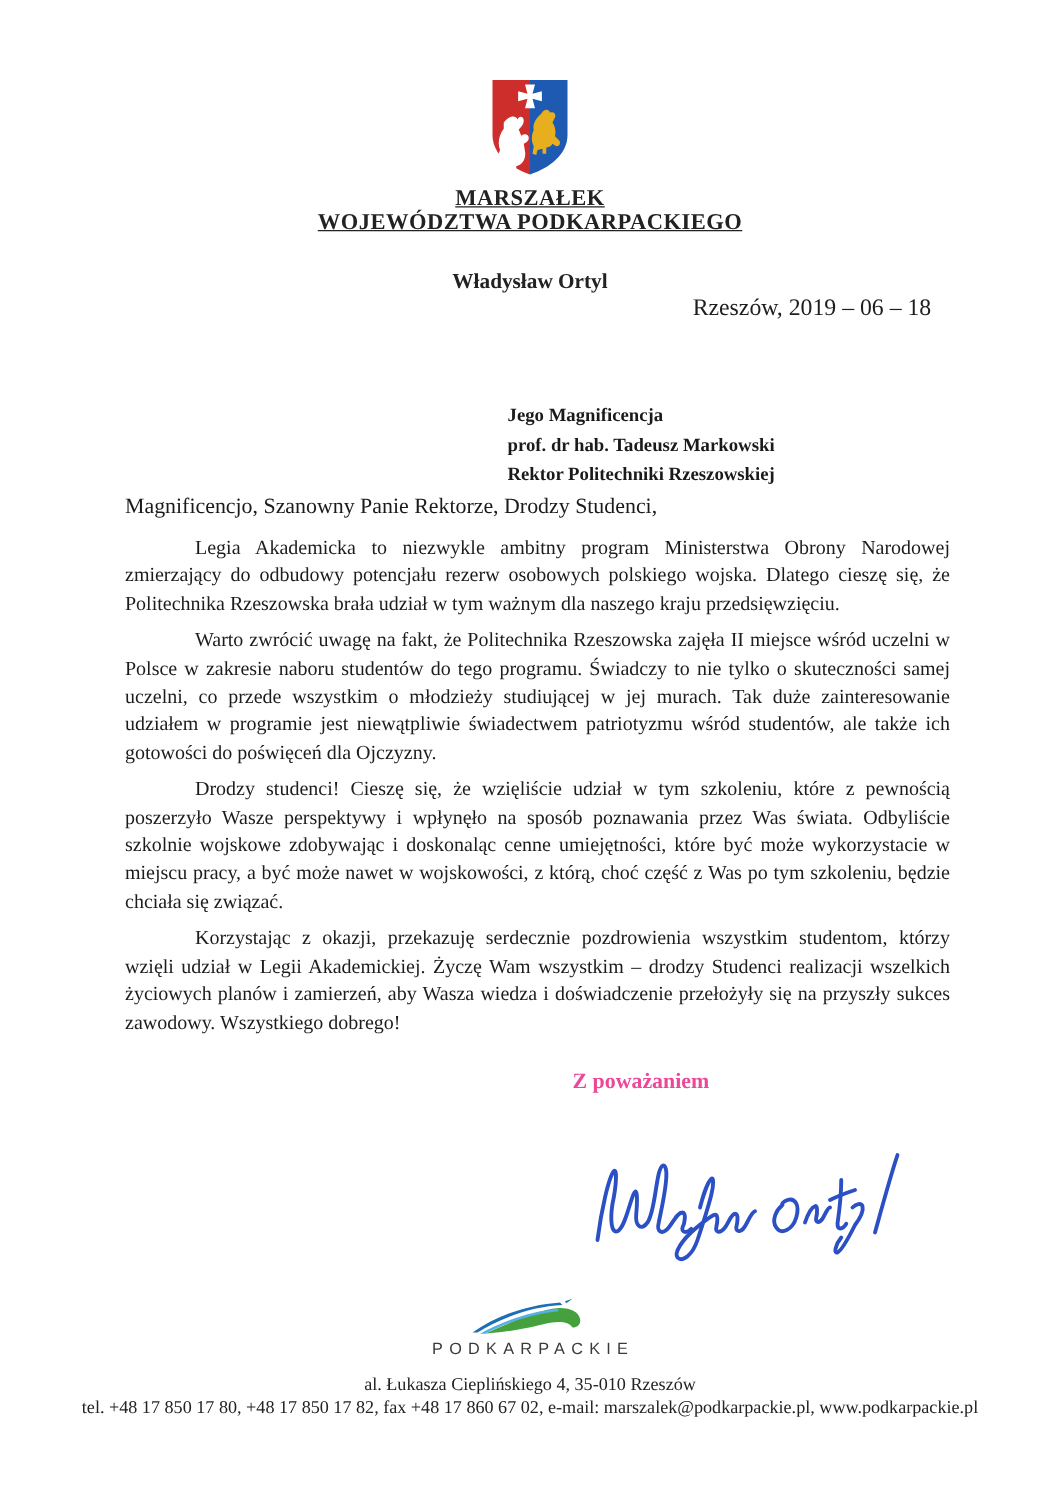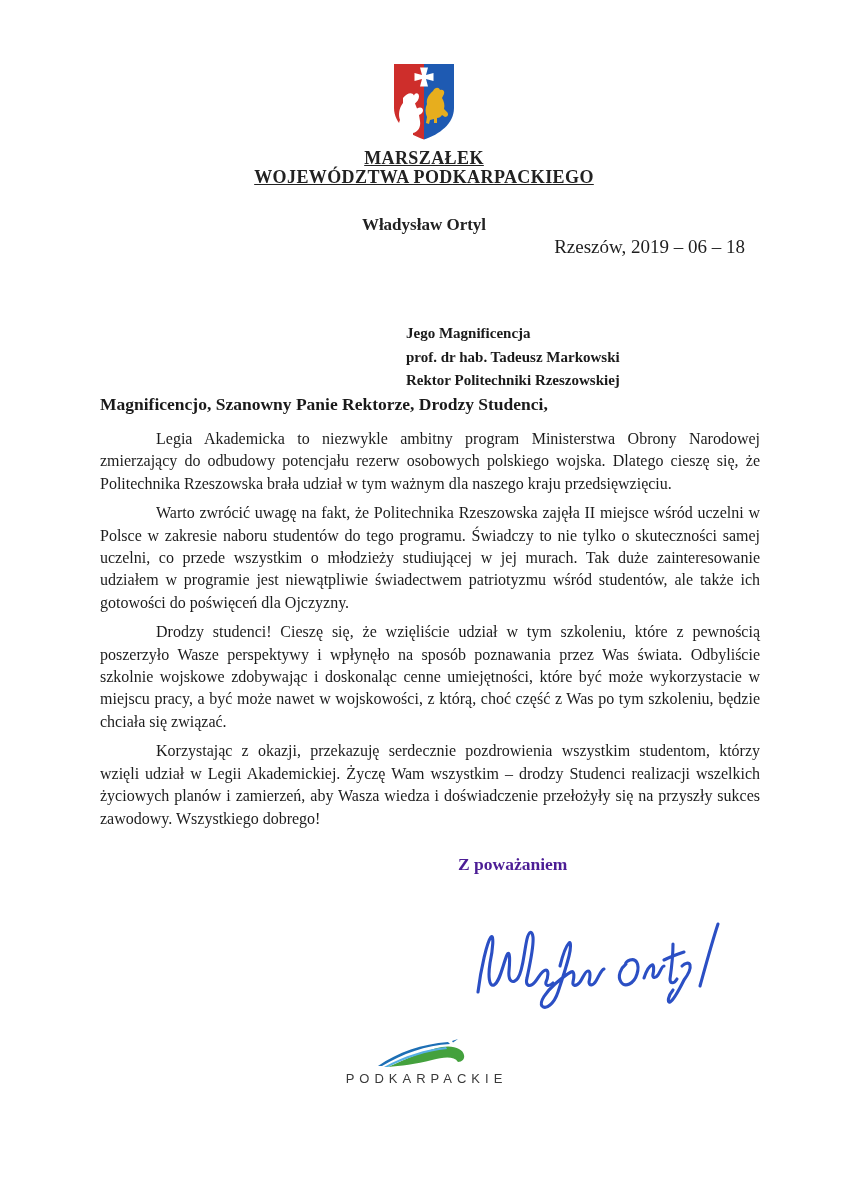--- a/index.html
+++ b/index.html
@@ -61,39 +61,39 @@
   }
 
   
   .body-block {
     position: absolute;
     top: 394px;
     left: 100px;
     width: 660px;
   }
   .salutation {
-    font-weight: bold;
+    font-weight: normal;
     font-size: 17.5px;
     margin-bottom: 13px;
     color: #1a1a1a;
   }
   .body-block p {
     font-size: 16px;
     line-height: 22.4px;
     text-align: justify;
     text-indent: 56px;
     margin-bottom: 7px;
     color: #1c1c1c;
   }
   .closing {
     font-weight: bold;
     font-size: 17.5px;
     margin-top: 24px;
     margin-left: 358px;
-    color: #4c1d95;
+    color: #ec4899;
   }
 
   
   .signature {
     position: absolute;
     top: 916px;
     left: 468px;
   }
 
   
@@ -178,14 +178,18 @@
   <div class="logo-block">
     <svg width="100" height="32" viewBox="0 0 100 32">
       <path d="M14,29 C34,20 52,12 68,9 C80,7 89,11 90,17 C91,21 88,24 84,24 C80,18 70,19 58,22 C42,26 26,28 14,29 Z" fill="#44a13d"></path>
       <path d="M4,28 C24,14 48,6 74,4 L76,6 C52,7 28,16 8,28 Z" fill="#1d6fb5"></path>
       <path d="M10,29 C30,18 52,11 72,9 L73,11 C52,13 32,20 14,29 Z" fill="#57b0e3"></path>
       <path d="M78,3 L84,1 L79,4.5 Z" fill="#1d6fb5"></path>
     </svg>
     <div class="logo-text">PODKARPACKIE</div>
   </div>
 
+  <div class="footer">
+    <div>al. Łukasza Cieplińskiego 4, 35-010 Rzeszów</div>
+    <div>tel. +48 17 850 17 80, +48 17 850 17 82, fax +48 17 860 67 02,  e-mail: marszalek@podkarpackie.pl,  www.podkarpackie.pl</div>
+  </div>
 
 </div>
 
 </body></html>

